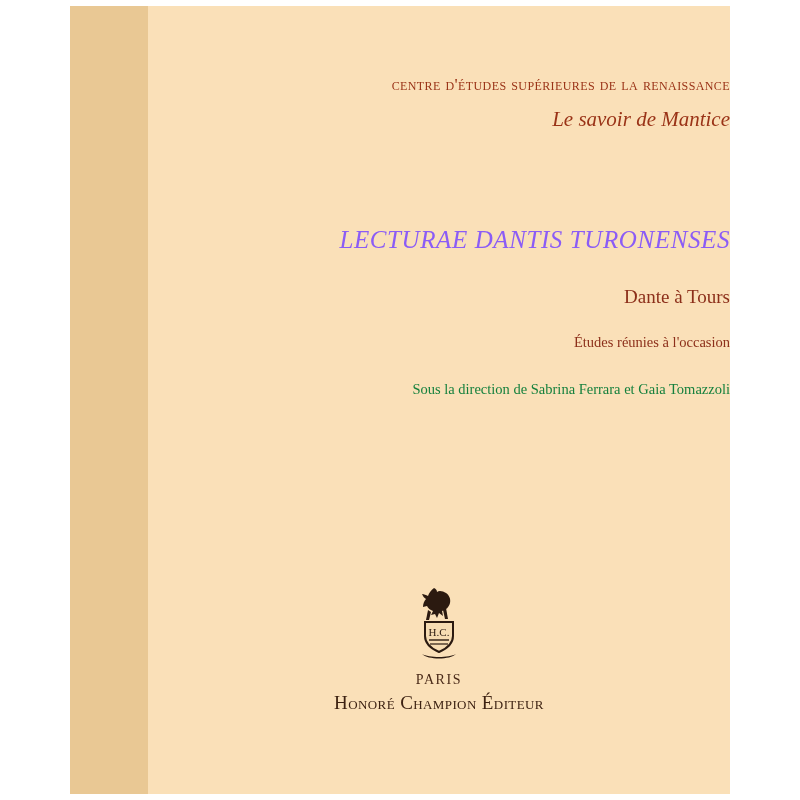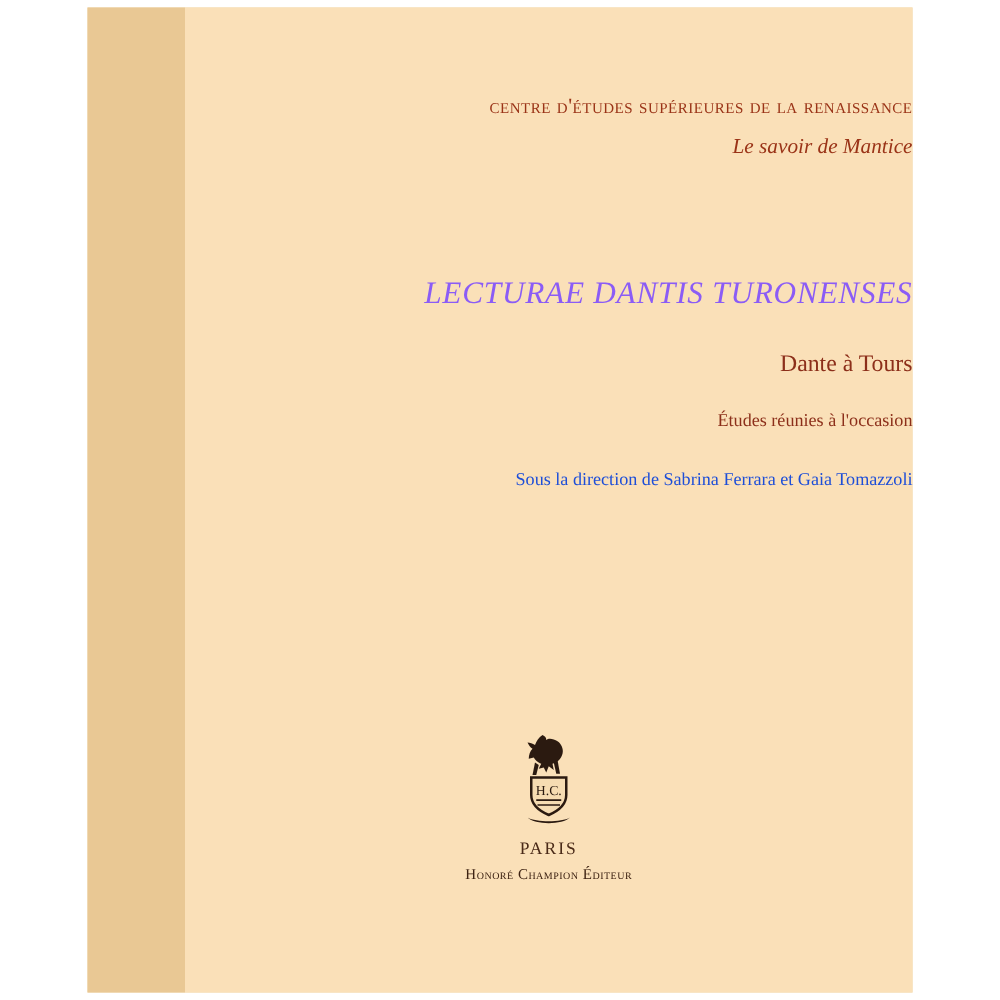--- a/index.html
+++ b/index.html
@@ -72,21 +72,21 @@
     letter-spacing: 0.4px;
     color: #9a3317;
     font-variant: small-caps;
     text-transform: lowercase;
     white-space: nowrap;
   }
   .series-name::first-letter { font-size: 17.5px; }
 
   .series-sub {
     margin-top: 12px;
-    font-size: 17px;
+    font-size: 21px;
     font-style: italic;
     color: #9a3317;
   }
 
   .main-title {
     margin-top: 94px;
     font-size: 25px;
     font-style: italic;
     letter-spacing: 0.6px;
     color: #8b5cf6;
@@ -102,21 +102,21 @@
   .note {
     margin-top: 24px;
     font-size: 14.5px;
     line-height: 1.45;
     color: #8c2f1a;
   }
 
   .editors {
     margin-top: 28px;
     font-size: 14.5px;
-    color: #1d4ed8;
+    color: #15803d;
   }
 
   .logo-wrap {
     position: absolute;
     left: 0;
     right: 0;
     top: 578px;
     display: flex;
     flex-direction: column;
     align-items: center;
@@ -131,21 +131,21 @@
   .publisher-city {
     margin-top: 10px;
     font-size: 14px;
     letter-spacing: 1.6px;
     color: #4a2a18;
     font-variant: small-caps;
   }
 
   .publisher-name {
     margin-top: 4px;
-    font-size: 12px;
+    font-size: 19px;
     letter-spacing: 0.4px;
     color: #3d2212;
     font-variant: small-caps;
   }
 </style>
 </head>
 <body>
 
 <div class="page">
 

